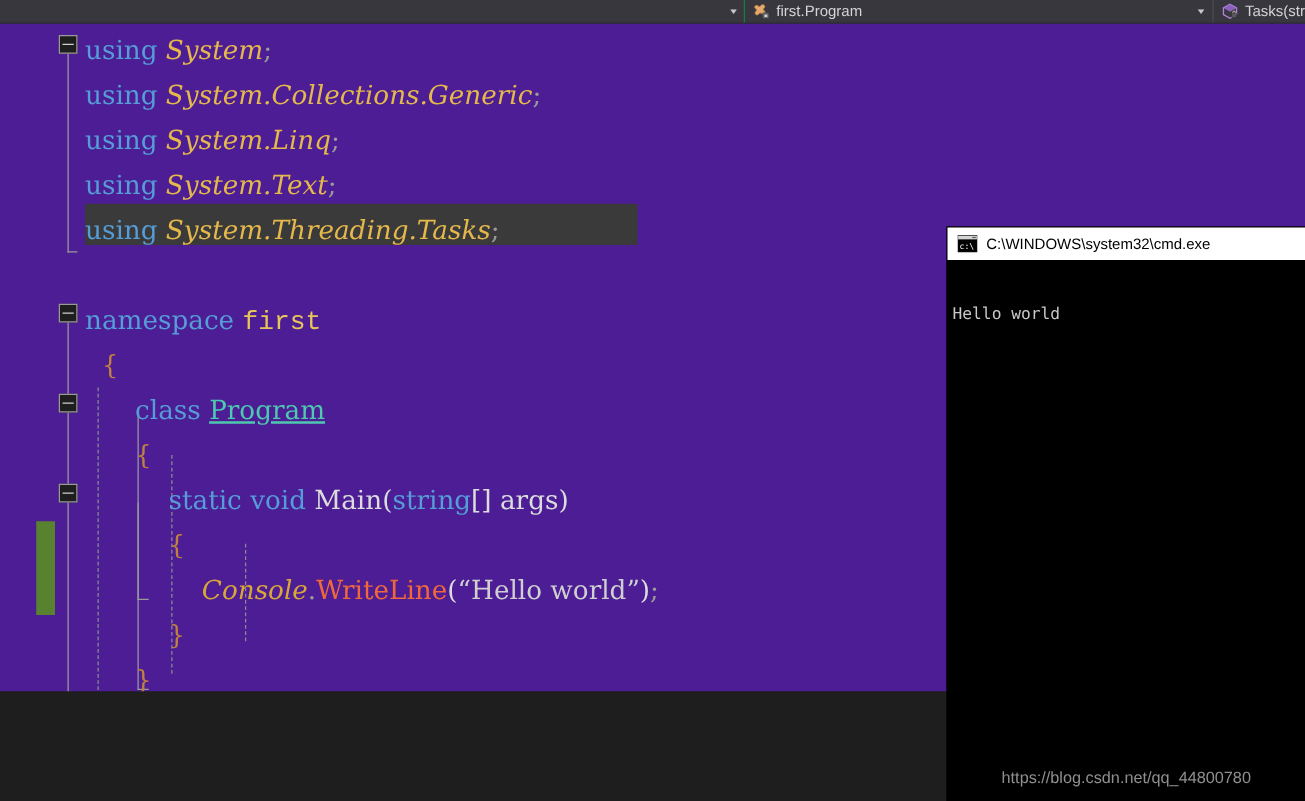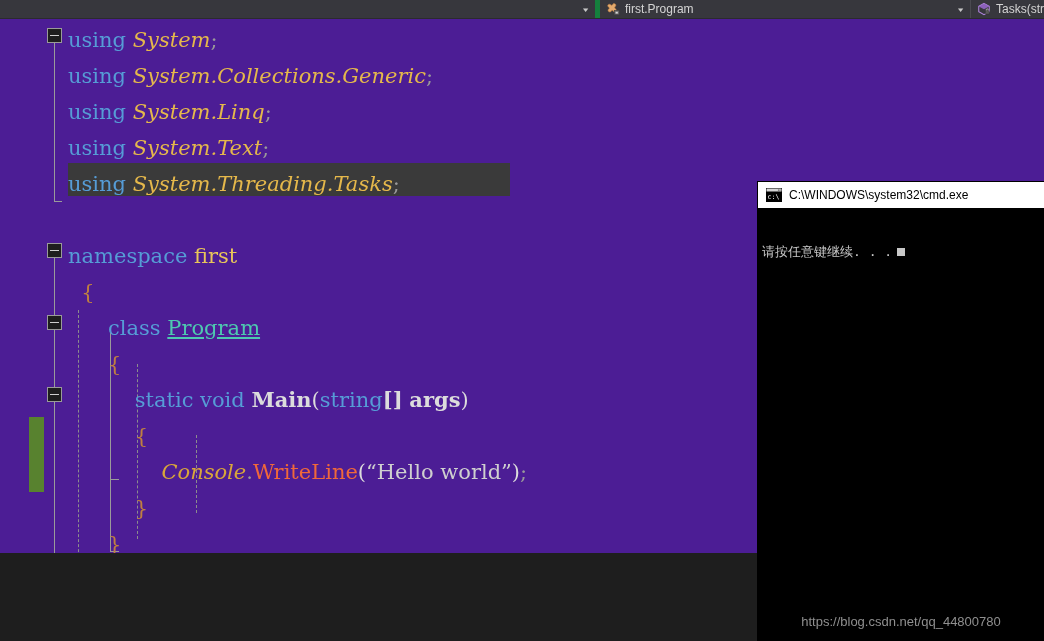--- a/index.html
+++ b/index.html
@@ -28,21 +28,21 @@
     box-sizing: border-box;
   }
   .nav-combo {
     display: flex;
     align-items: center;
     height: 100%;
     position: relative;
     box-sizing: border-box;
   }
   .nav-combo.project { width: 627px; }
-  .nav-combo.classbox { width: 396px; border-left: 5px solid #15803d; border-right:1px solid #4a4a50;}
+  .nav-combo.classbox { width: 396px; border-left: 1px solid #15803d; border-right:1px solid #4a4a50;}
   .nav-combo.methodbox { flex: 1 1 auto; }
   .combo-arrow {
     font-size: 7px;
     color: #c8c8c8;
     line-height: 1;
     margin-left: auto;
     margin-right: 7px;
     transform: scaleX(1.5);
   }
   .combo-icon {
@@ -94,23 +94,23 @@
   }
   .ln {
     position: absolute;
     left: 68px;
     height: 36px;
     white-space: pre;
   }
   .kw   { color: #569cd6; }          
   .ns   { color: #e5b84b; font-style: italic; }  
   .punc { color: #9a9a9a; }
-  .name { color: #e8c55a; }          
+  .name { color: #e8c55a; font-family: Liberation Mono, monospace; }          
   .type { color: #4ec9b0; text-decoration: underline; }          
-  .ident{ color: #dcdcdc; font-weight: bold; }          
+  .ident{ color: #dcdcdc; }          
   .cls  { color: #d9a63a; font-style: italic; }  
   .mth  { color: #f0683a; }  
   .str  { color: #cfcfcf; }          
   .paren{ color: #dcdcdc; }
   .brace-o { color: #c08040; }
 
   
   #line-highlight {
     position: absolute;
     left: 68px;
@@ -275,16 +275,16 @@
     <svg id="console-icon" viewBox="0 0 16 14">
       <rect x="0.5" y="0.5" width="15" height="13" fill="#000" stroke="#000"></rect>
       <rect x="0.5" y="0.5" width="15" height="3" fill="#d4d4d4"></rect>
       <circle cx="12.5" cy="2" r="0.6" fill="#333"></circle>
       <circle cx="14" cy="2" r="0.6" fill="#333"></circle>
       <text x="1.6" y="11" font-family="DejaVu Sans Mono, monospace" font-size="6.5" fill="#ffffff">c:\</text>
     </svg>
     <span id="console-title-text">C:\WINDOWS\system32\cmd.exe</span>
   </div>
   <div id="console-body">
-    <span class="console-line"><span>请按任意键继续. . .</span><span id="console-cursor"></span></span>
+    <span class="console-line">Hello world</span>
   </div>
   <div id="watermark">https://blog.csdn.net/qq_44800780</div>
 </div>
 
 </body></html>

